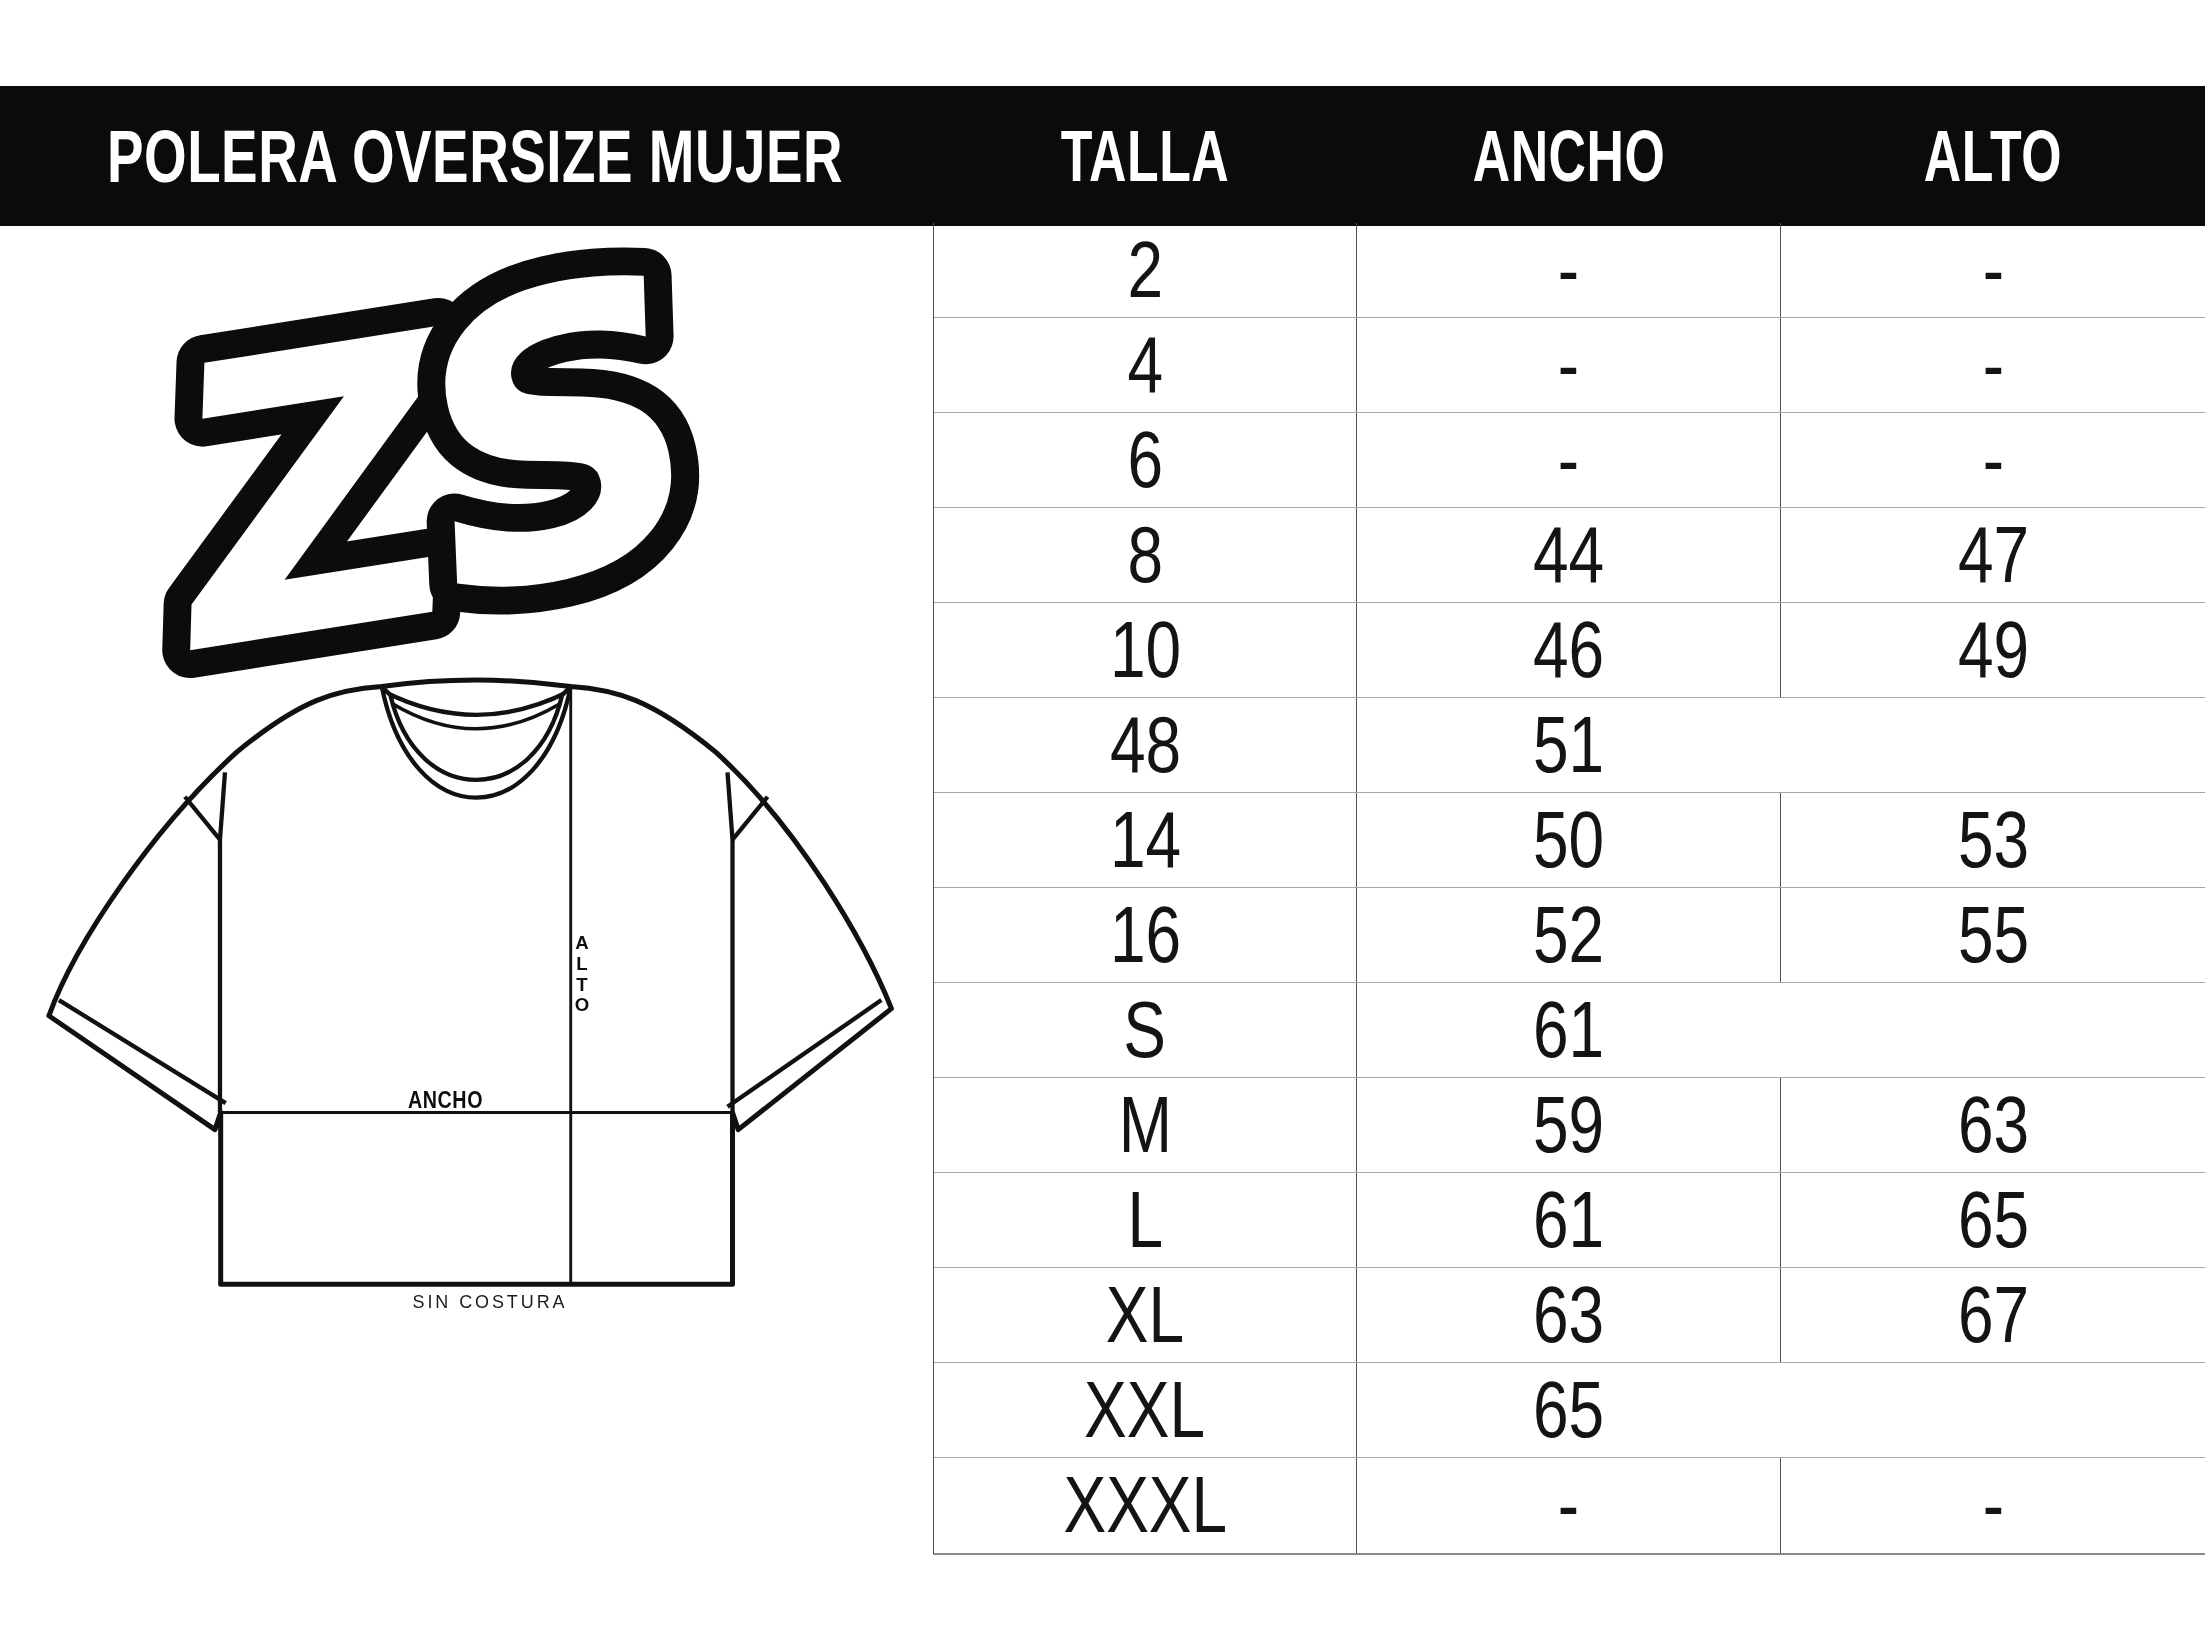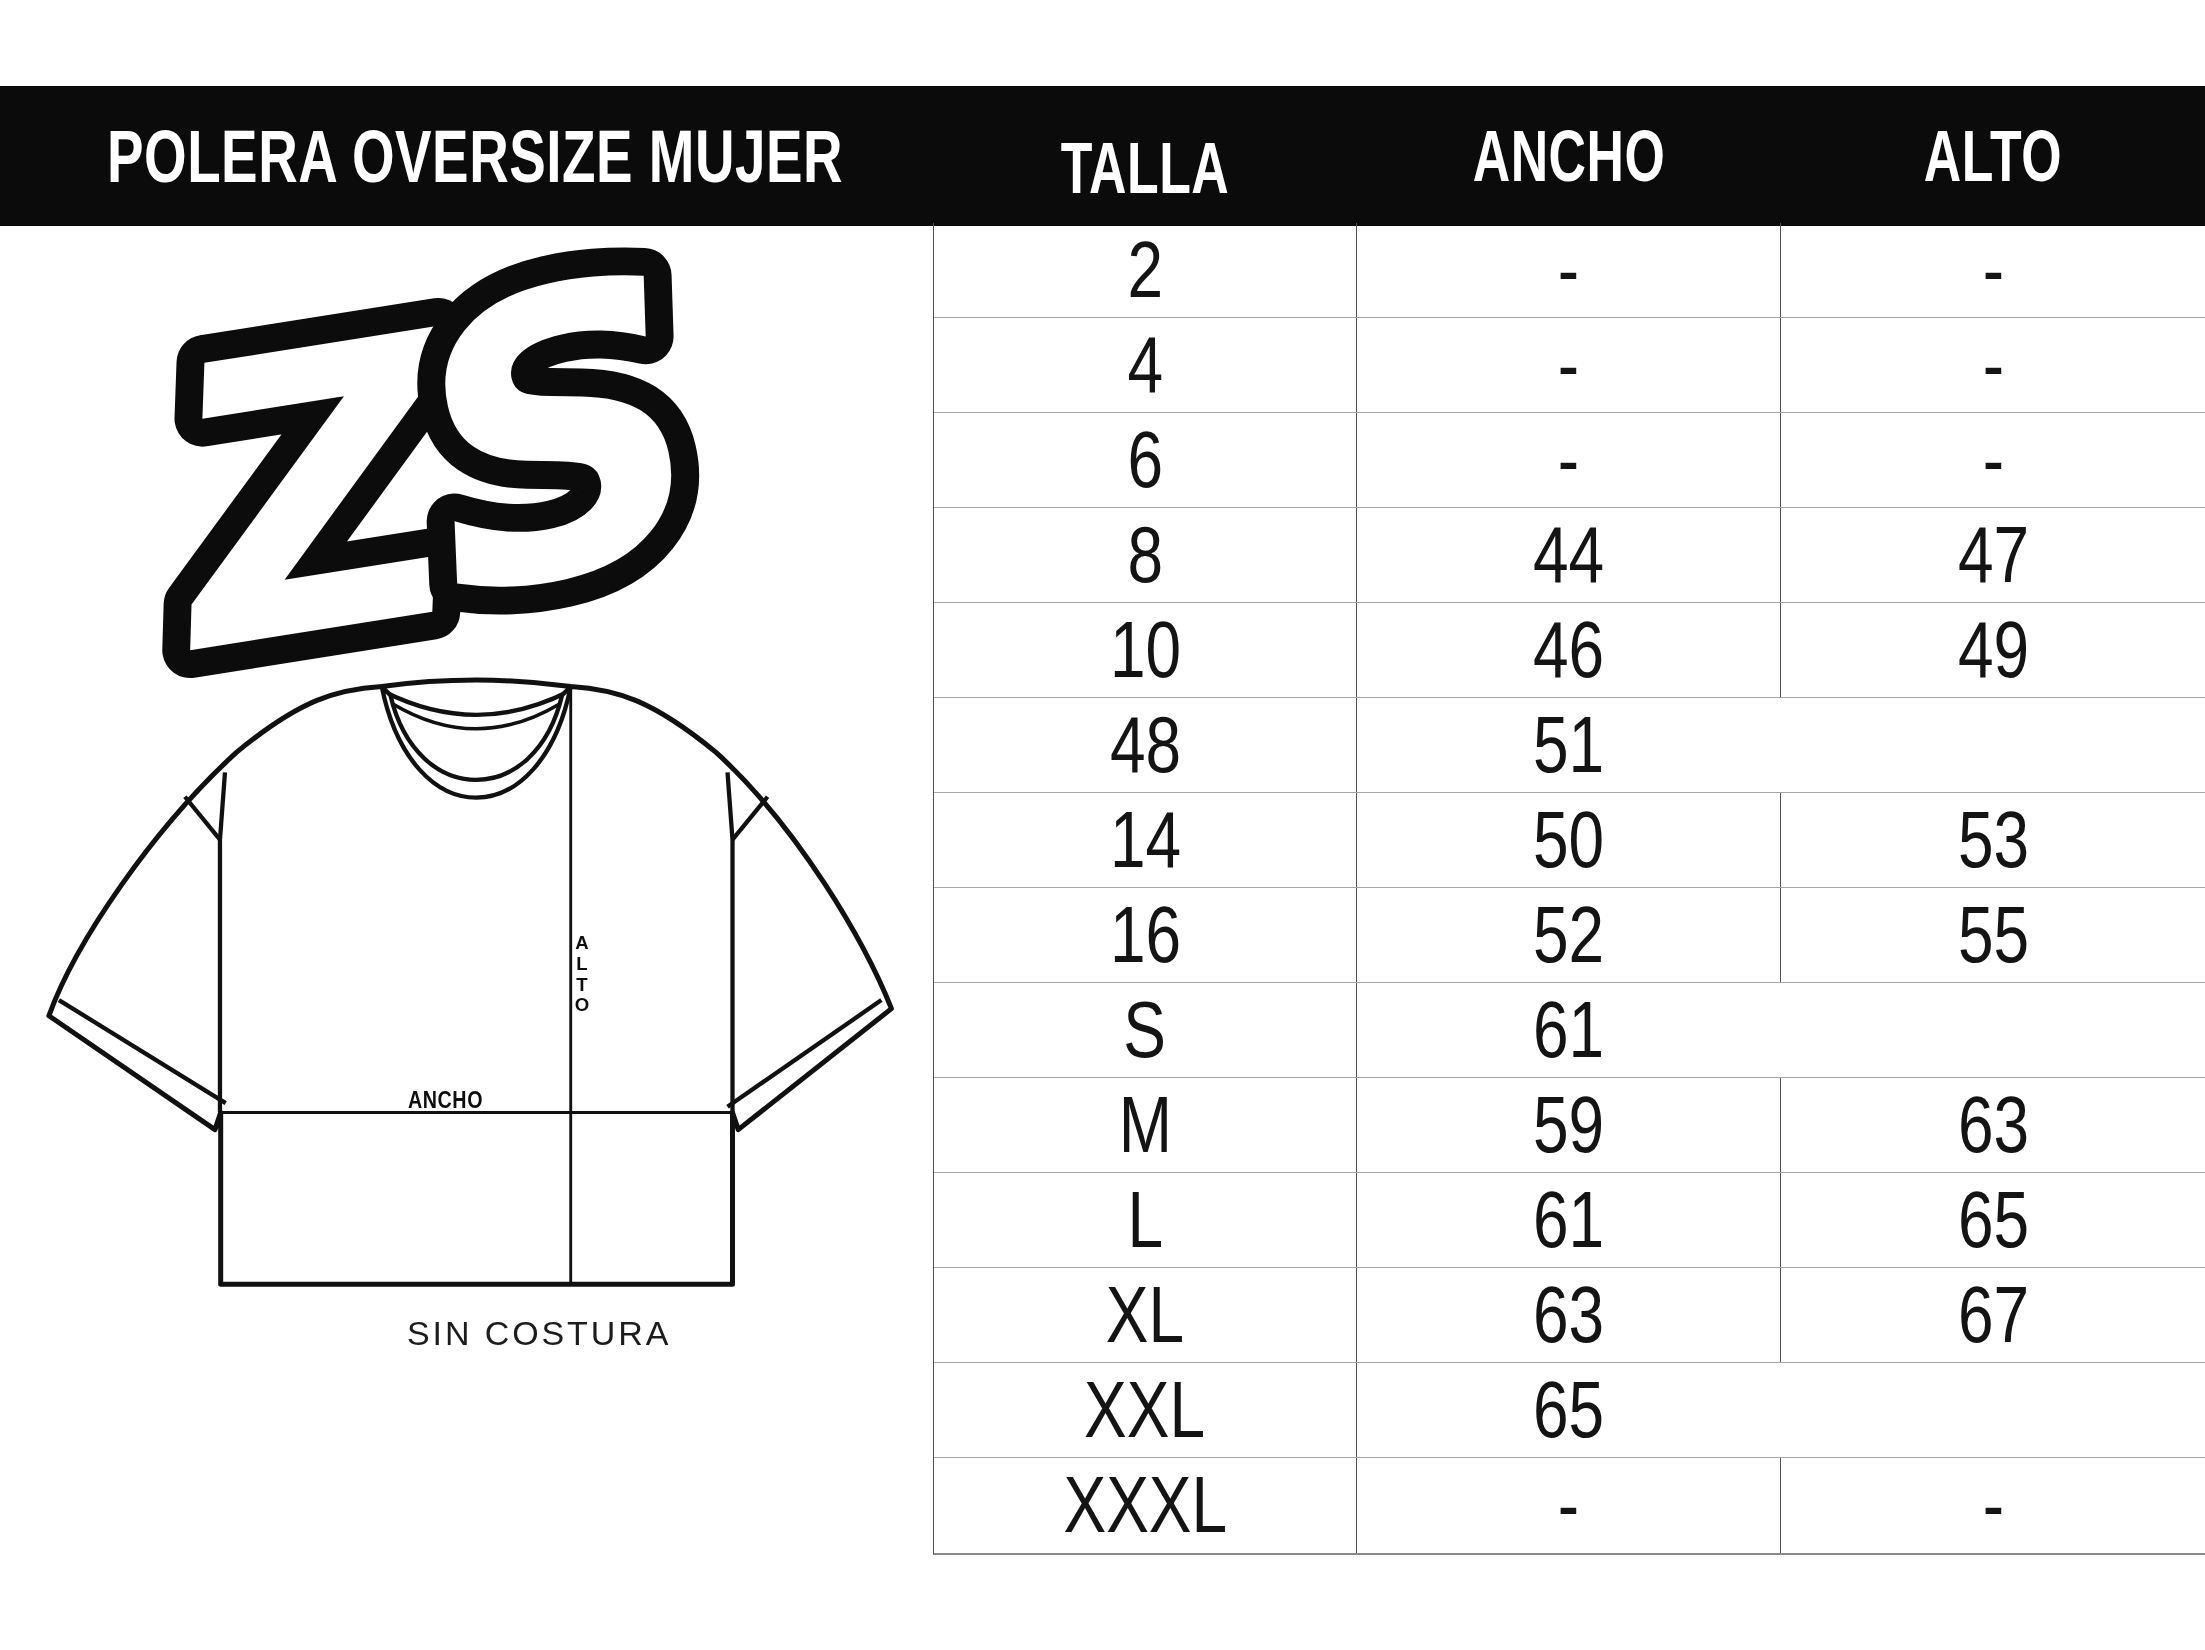--- a/index.html
+++ b/index.html
@@ -7,21 +7,21 @@
     position:relative;width:2205px;height:1650px;background:#fff;overflow:hidden;
     font-family:"Liberation Sans",sans-serif;color:var(--ink,#111);
   }
   
   .topbar{position:absolute;left:0;top:86px;width:2205px;height:140px;background:var(--bar,#0b0b0b);padding-left:36px;}
   .topbar .txt{position:absolute;top:50%;white-space:nowrap;color:#fff;font-weight:bold;}
   .title{left:475px;transform:translate(-50%,-50%);}
   .title .sq{display:inline-block;transform:scaleX(.74);font-size:74px;letter-spacing:0.7px;}
   .colhead{transform:translate(-50%,-50%);}
   .colhead .sq{display:inline-block;transform:scaleX(.72);font-size:72px;letter-spacing:0.7px;}
-  .colhead.c1{left:1145px;margin-top:12px;} .colhead.c2{left:1569px;} .colhead.c3{left:1993px;}
+  .colhead.c1{left:1145px;} .colhead.c2{left:1569px;} .colhead.c3{left:1993px;}
 
   
   .size-table{
     position:absolute;left:933px;top:223px;width:1272px;
     border-left:1.4px solid var(--grid-v,#4f4f4f);
     border-bottom:2.9px solid var(--grid-b,#8a8a8a);
     box-sizing:border-box;
   }
   .trow{display:grid;grid-template-columns:422px 424px 425px;height:95px;box-sizing:border-box;}
   .trow:not(:last-child){border-bottom:1.4px solid var(--grid-h,#a6a6a6);}
@@ -39,22 +39,22 @@
   
   .shirt{position:absolute;left:0;top:645px;width:931px;height:723px;margin:0;}
   .shirt-label{position:absolute;font-weight:bold;color:#0e0e0e;}
   .ancho-label{left:408px;top:1086px;font-size:24px;}
   .ancho-label .sq{display:inline-block;transform:scaleX(.82);transform-origin:left center;letter-spacing:0.7px;}
   .alto-label{
     left:574px;top:933px;font-size:18.6px;line-height:1.12;
     width:0.85em;word-break:break-all;letter-spacing:0;text-align:center;
   }
   .sincostura-label{
-    position:absolute;left:407px;top:1292px;width:166px;text-align:right;
-    font-size:34px;font-weight:normal;letter-spacing:2.9px;color:#1c1c1c;white-space:nowrap;margin-top:22px;
+    position:absolute;left:407px;top:1292px;width:166px;text-align:center;
+    font-size:18px;font-weight:normal;letter-spacing:2.9px;color:#1c1c1c;white-space:nowrap;
   }
 </style>
 </head>
 <body>
 
 <div class="canvas">
 
   <header class="topbar">
     <div class="txt title">
       <span class="sq">POLERA OVERSIZE MUJER</span>

